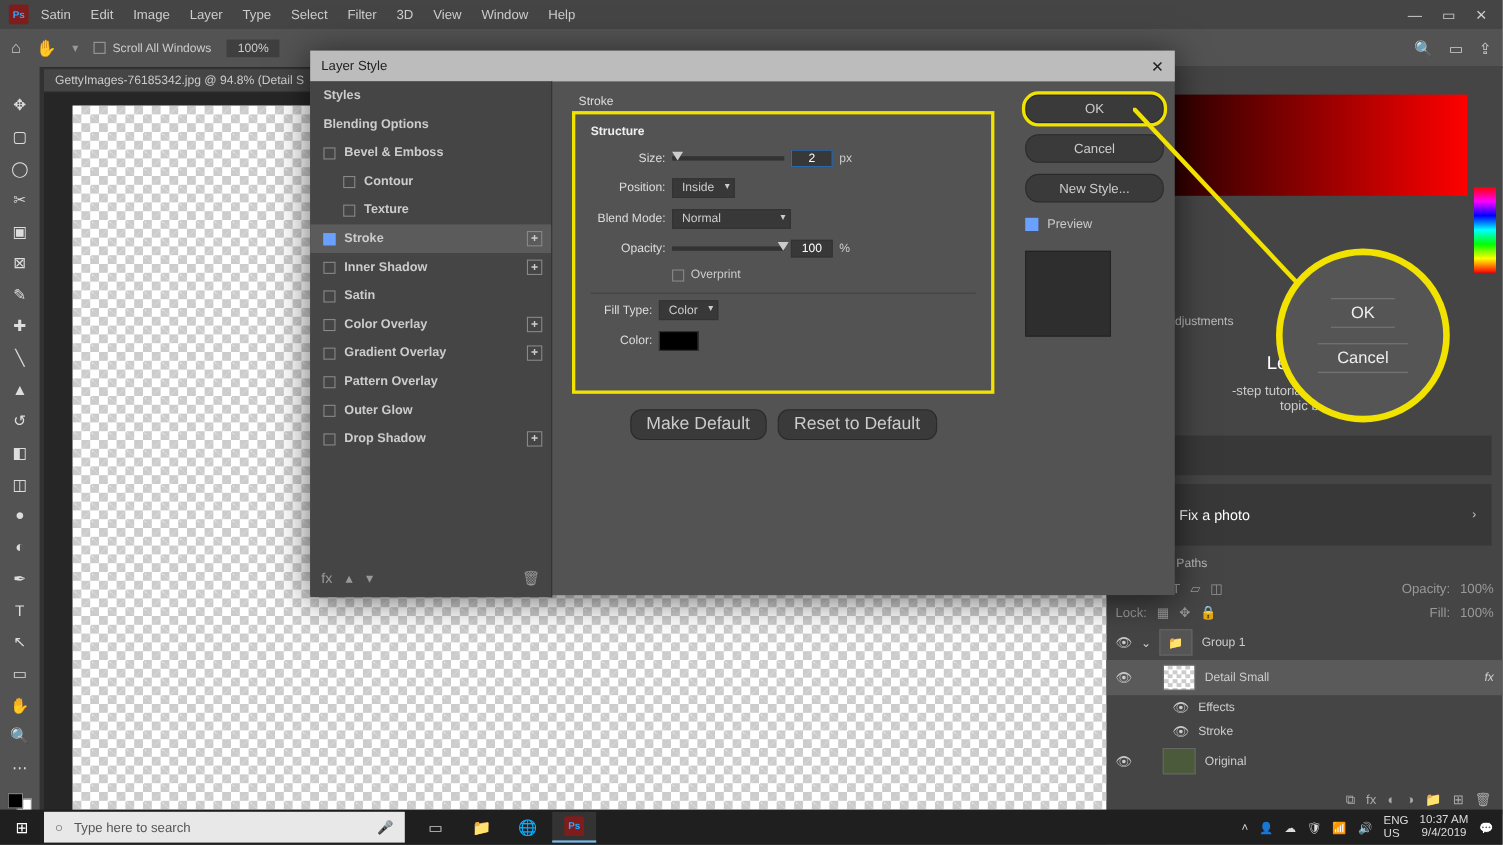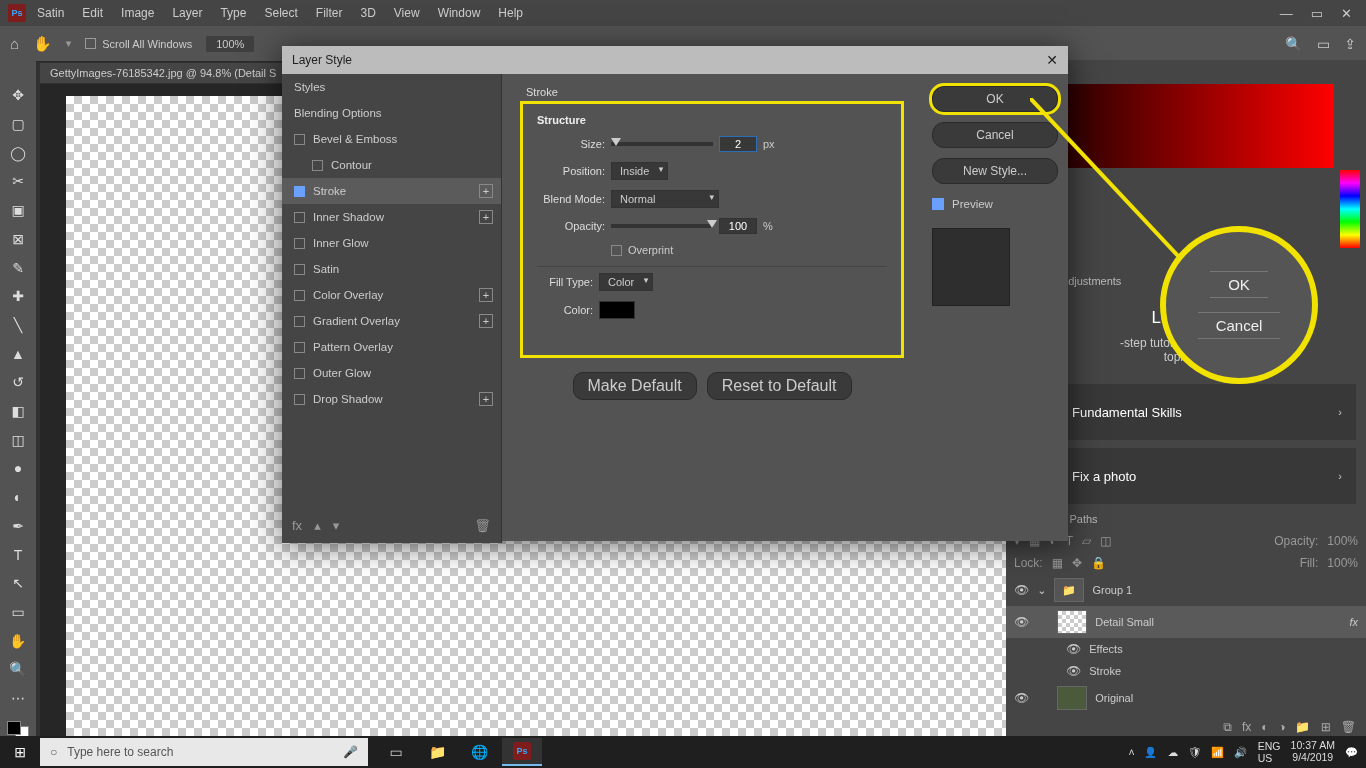--- a/index.html
+++ b/index.html
@@ -65,21 +65,21 @@
 .layer-thumb { width:30px; height:24px; background:repeating-conic-gradient(#ccc 0 25%,#fff 0 50%) 0 0/8px 8px; border:1px solid #666; }
 .layer-thumb.grp { background:#555; display:flex; align-items:center; justify-content:center; }
 .layers-footer { margin-top:auto; display:flex; gap:10px; padding:6px 10px; justify-content:flex-end; font-size:12px; color:#aaa; }
 
 
 .dialog { position:absolute; top:46px; left:282px; width:786px; height:495px; background:#535353; box-shadow:0 4px 30px rgba(0,0,0,.6); }
 .dlg-title { height:26px; background:#bcbcbc; color:#222; display:flex; align-items:center; padding:14px 10px; font-size:12px; }
 .dlg-title .close { margin-left:auto; font-size:14px; cursor:pointer; }
 .dlg-body { display:flex; height:calc(100% - 26px); }
 .dlg-left { width:220px; background:#454545; border-right:1px solid #333; display:flex; flex-direction:column; }
-.dlg-left .item { padding:7px 12px; font-size:11.5px; color:#ccc; display:flex; align-items:center; gap:8px; position:relative; cursor:pointer; }
+.dlg-left .item { padding:7px 12px; font-size:11.5px; color:#ccc; display:flex; align-items:center; gap:8px; position:relative; cursor:pointer;font-weight:bold; }
 .dlg-left .item.sub { padding-left:30px; }
 .dlg-left .item.selected { background:#5b5b5b; }
 .dlg-left .chk2 { width:11px; height:11px; border:1px solid #888; display:inline-block; }
 .dlg-left .chk2.on { background:#6aa0ff; border-color:#6aa0ff; }
 .dlg-left .plus { position:absolute; right:8px; border:1px solid #888; width:14px; height:14px; display:flex; align-items:center; justify-content:center; font-size:11px; }
 .dlg-left-footer { margin-top:auto; padding:10px; display:flex; gap:12px; color:#999; font-size:13px; }
 .dlg-left-footer .trash { margin-left:auto; }
 
 .dlg-center { flex:1; padding:12px 18px; position:relative; }
 .section-title { font-size:11px; color:#ddd; margin-bottom:3px; margin-left:6px; }
@@ -214,24 +214,20 @@
   <div class="tabs" style="margin-top:100px">
       <span>aries</span>
       <span>Adjustments</span>
     </div>
   <div class="learn-block">
     <div class="learn-title">Learn Ph</div>
     <div class="learn-sub"><span>-step tutorials</span>&nbsp;&nbsp;&nbsp;&nbsp;&nbsp;&nbsp;&nbsp;&nbsp;&nbsp;&nbsp;&nbsp;&nbsp;&nbsp;&nbsp;<span>t a</span></div>
     <div class="learn-sub">topic bel</div>
   </div>
   <div class="learn-card">
-    <div style="display:flex;align-items:center">
-        <div class="learn-thumb"></div>
-        <span style="font-size:13px;color:#fff">Fundamental Skills</span>
-      </div>
     <span>›</span>
   </div>
   <div class="learn-card">
     <div style="display:flex;align-items:center">
         <div class="learn-thumb" style="background:#caa070"></div>
         <span style="font-size:13px;color:#fff">Fix a photo</span>
       </div>
     <span>›</span>
   </div>
   <div class="tabs">
@@ -304,33 +300,33 @@
       <div class="item">Styles</div>
       <div class="item">Blending Options</div>
       <div class="item">
           <span class="chk2"></span>
           <span>Bevel &amp; Emboss</span>
         </div>
       <div class="item sub">
           <span class="chk2"></span>
           <span>Contour</span>
         </div>
+      <div class="item sub">
+          <span class="chk2"></span>
+          <span>Texture</span>
+        </div>
       <div class="item selected">
           <span class="chk2 on"></span>
           <span>Stroke</span>
           <span class="plus">+</span>
         </div>
       <div class="item">
           <span class="chk2"></span>
           <span>Inner Shadow</span>
           <span class="plus">+</span>
-        </div>
-      <div class="item">
-          <span class="chk2"></span>
-          <span>Inner Glow</span>
         </div>
       <div class="item">
           <span class="chk2"></span>
           <span>Satin</span>
         </div>
       <div class="item">
           <span class="chk2"></span>
           <span>Color Overlay</span>
           <span class="plus">+</span>
         </div>

